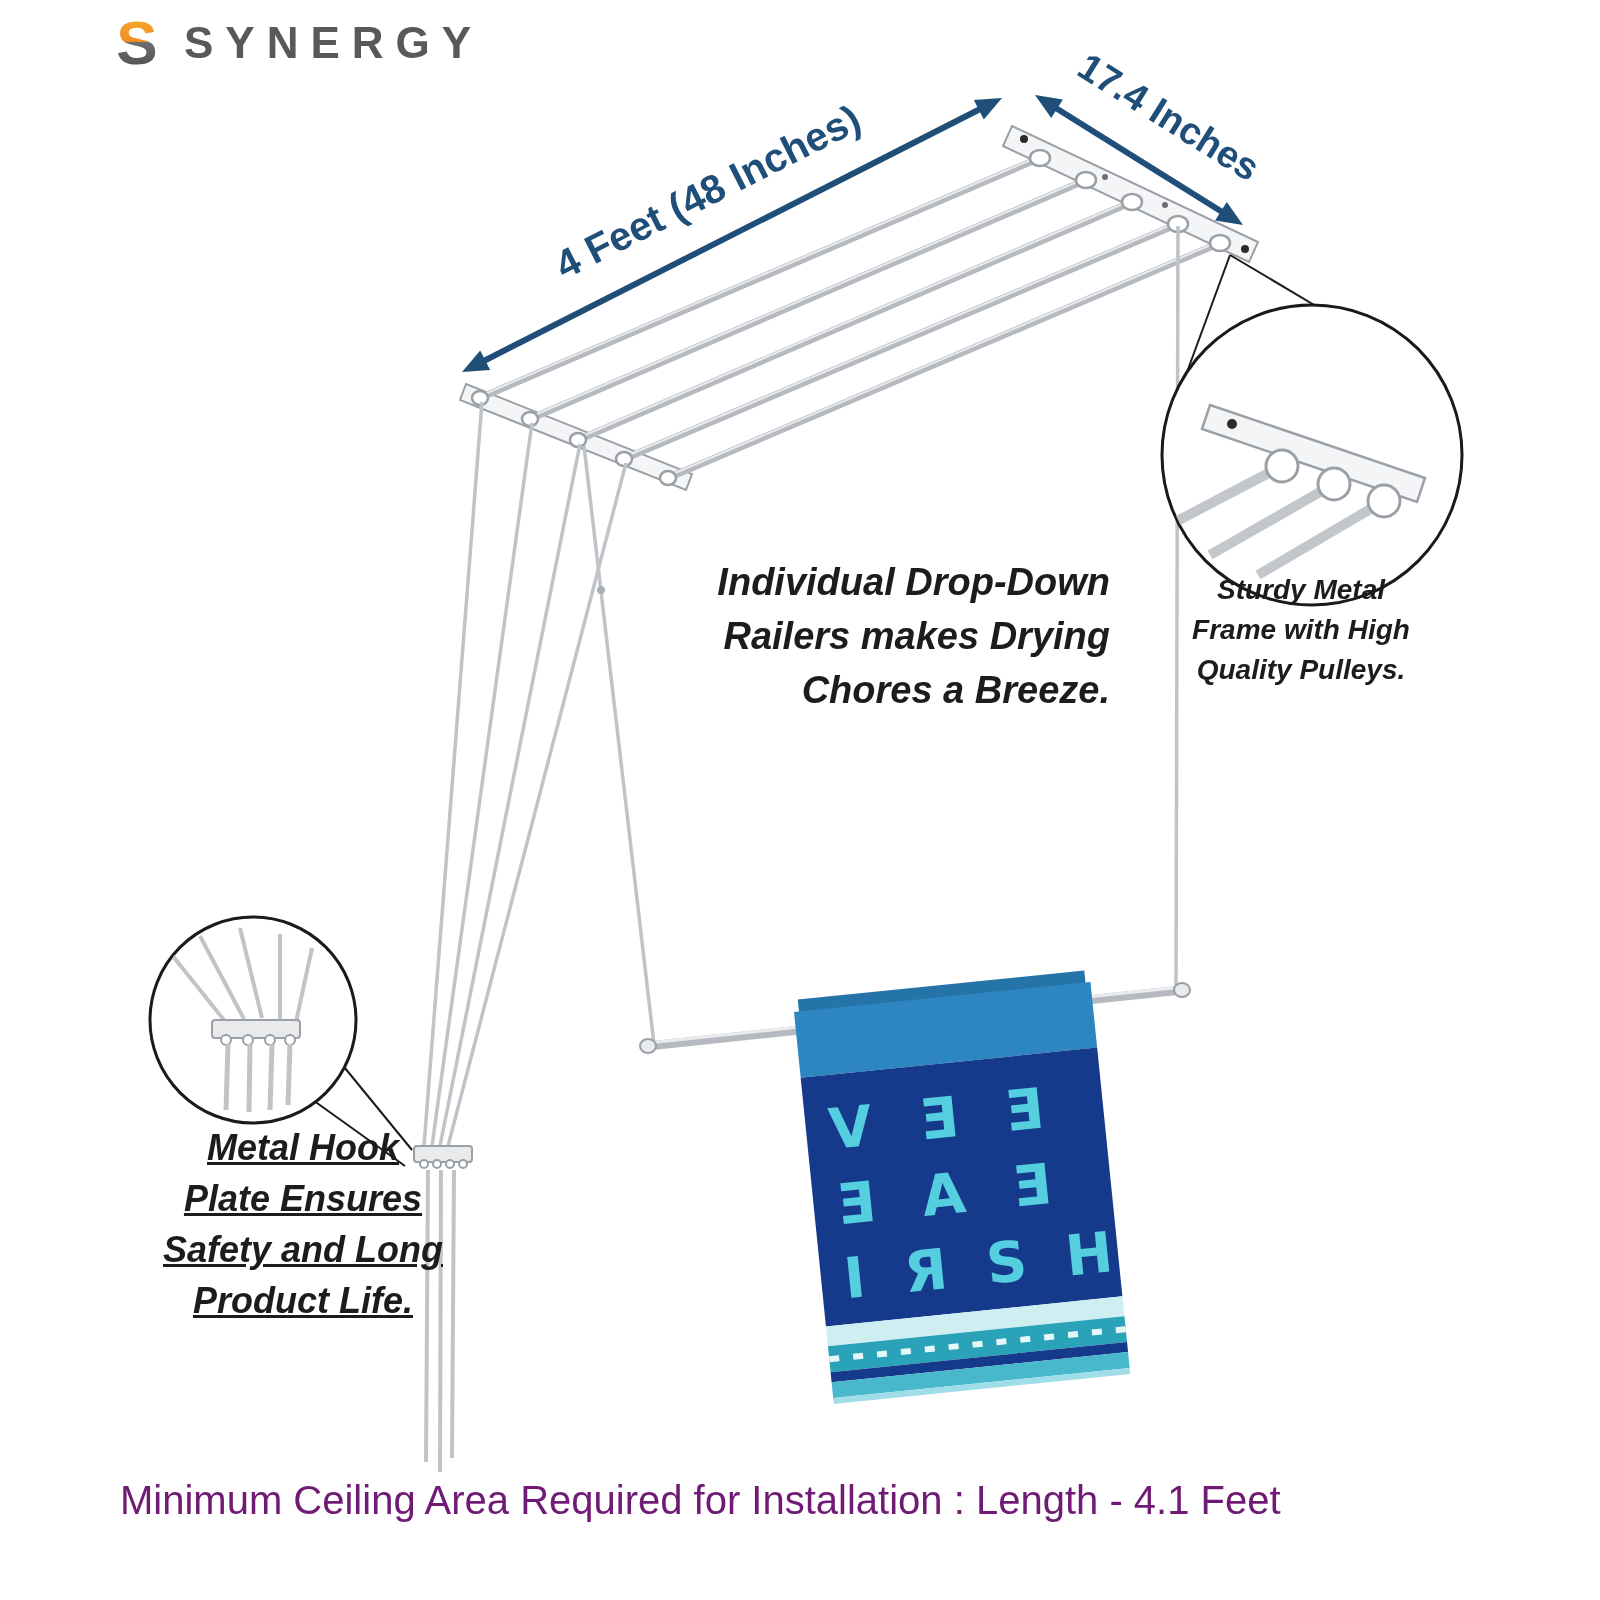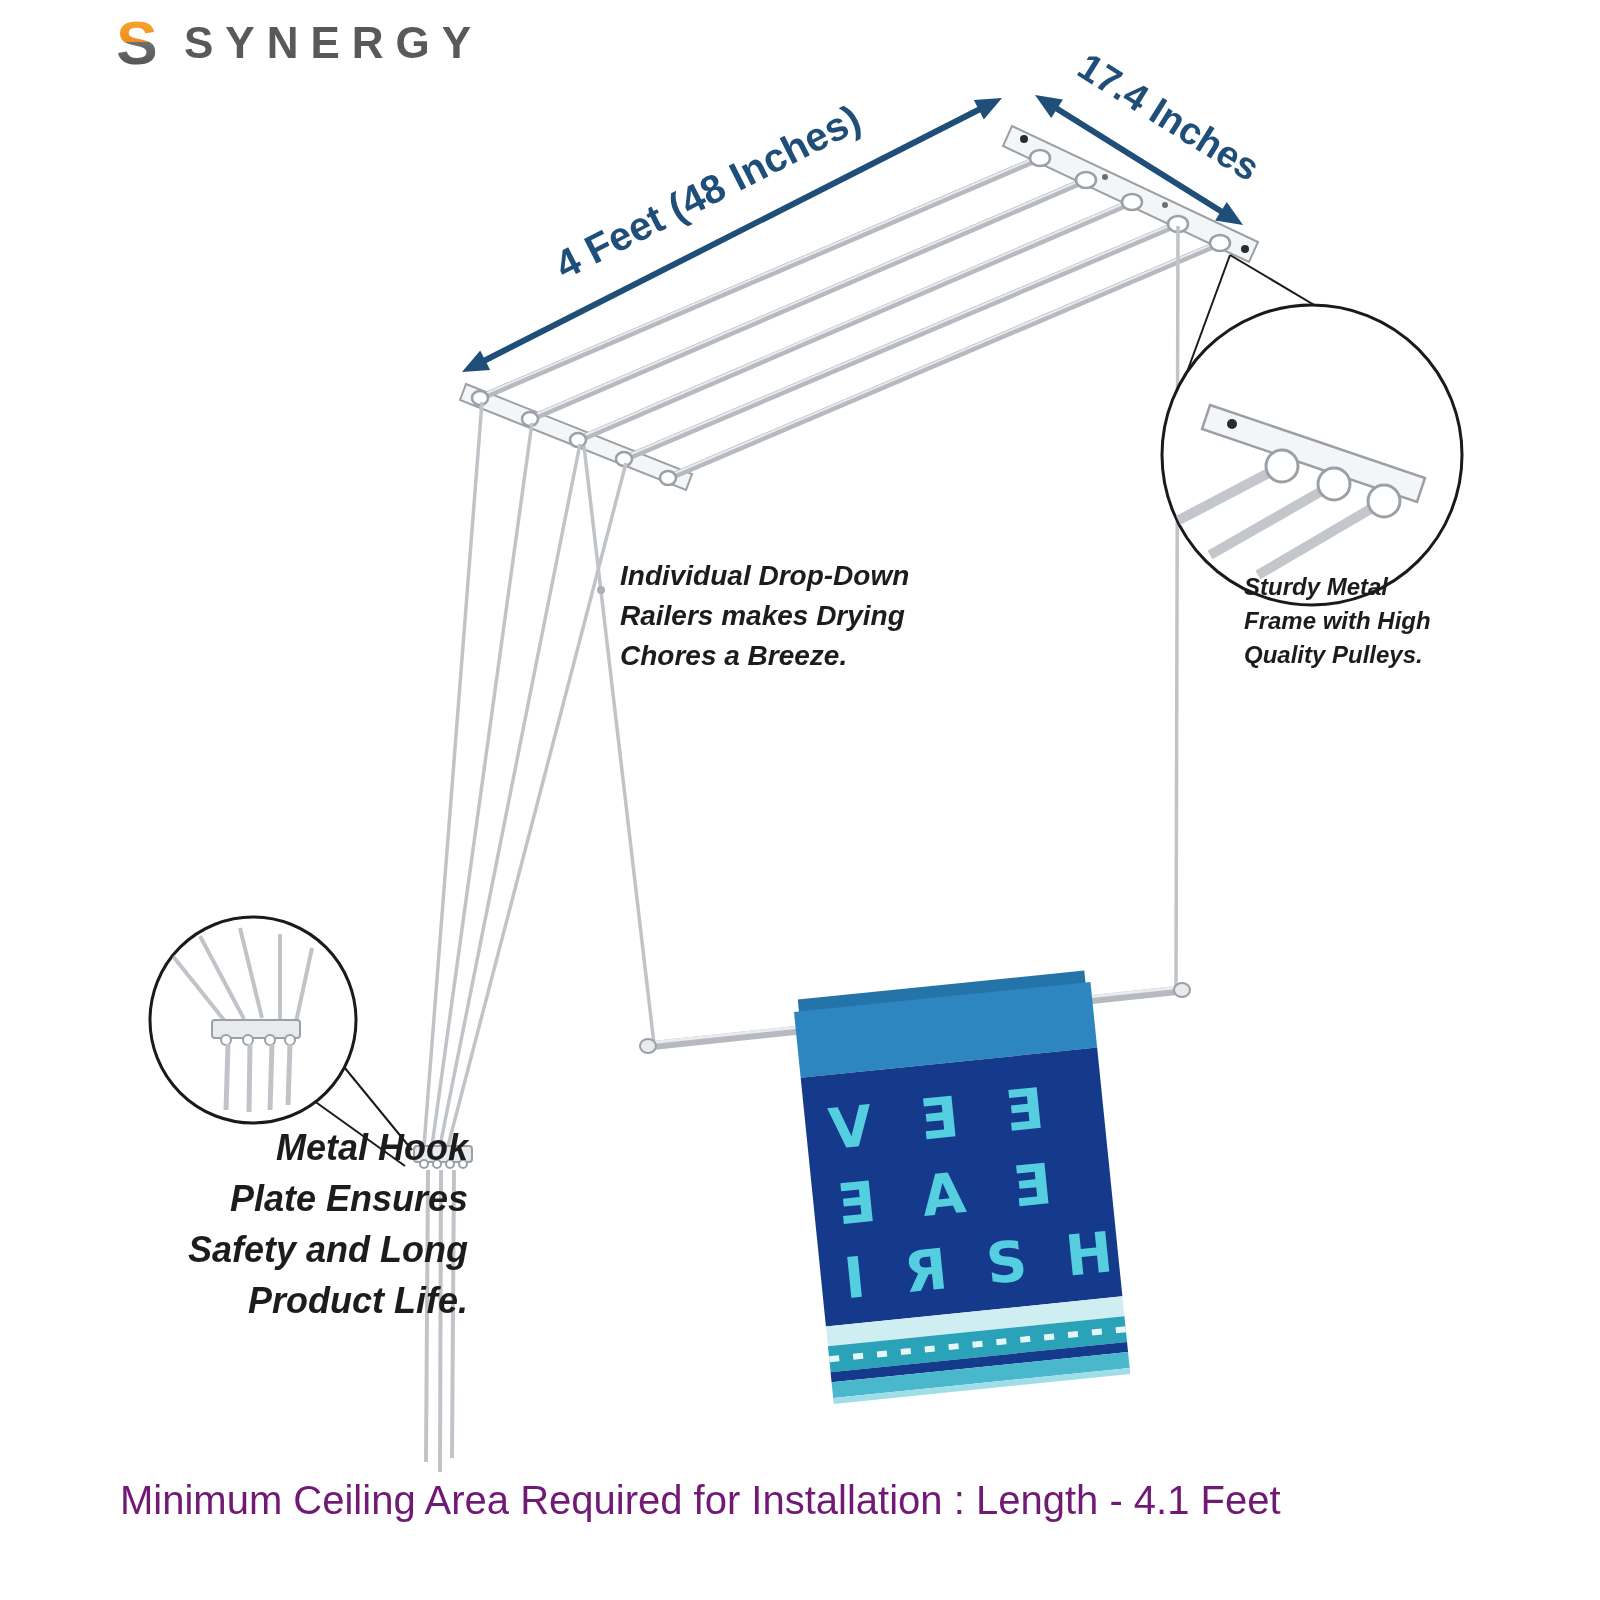--- a/index.html
+++ b/index.html
@@ -3,23 +3,23 @@
 <meta charset="utf-8">
 <style>
   html,body{margin:0;padding:0;background:#ffffff;}
   #canvas{position:relative;width:1600px;height:1600px;background:#ffffff;overflow:hidden;
           font-family:"Liberation Sans",sans-serif;}
   #art{position:absolute;left:0;top:0;}
   .logo{position:absolute;left:104px;top:10px;display:flex;align-items:center;gap:14px;}
   .logo-text{font-size:44px;font-weight:600;color:#58595b;letter-spacing:12px;}
   .caption{position:absolute;font-style:italic;font-weight:700;color:#1c1c1c;
            white-space:pre-line;line-height:1.42;}
-  .caption-center{left:620px;top:556px;width:490px;text-align:left;font-size:28px;}
-  .caption-right{left:1244px;top:570px;width:310px;text-align:left;font-size:24px;}
-  .caption-left{left:138px;top:1122px;width:330px;text-align:right;font-size:36px;}
+  .caption-center{left:620px;top:556px;width:490px;text-align:right;font-size:38px;}
+  .caption-right{left:1146px;top:570px;width:310px;text-align:center;font-size:28px;}
+  .caption-left{left:138px;top:1122px;width:330px;text-align:center;font-size:36px;text-decoration:underline;}
   .footer-line1{position:absolute;left:120px;top:1478px;font-size:40px;color:#701a75;}
   .footer-line2{position:absolute;left:952px;top:1532px;font-size:40px;color:#212121;}
 </style>
 </head>
 <body>
 
 <div id="canvas">
 
   <div class="logo">
     <svg width="66" height="66" viewBox="0 0 66 66">

